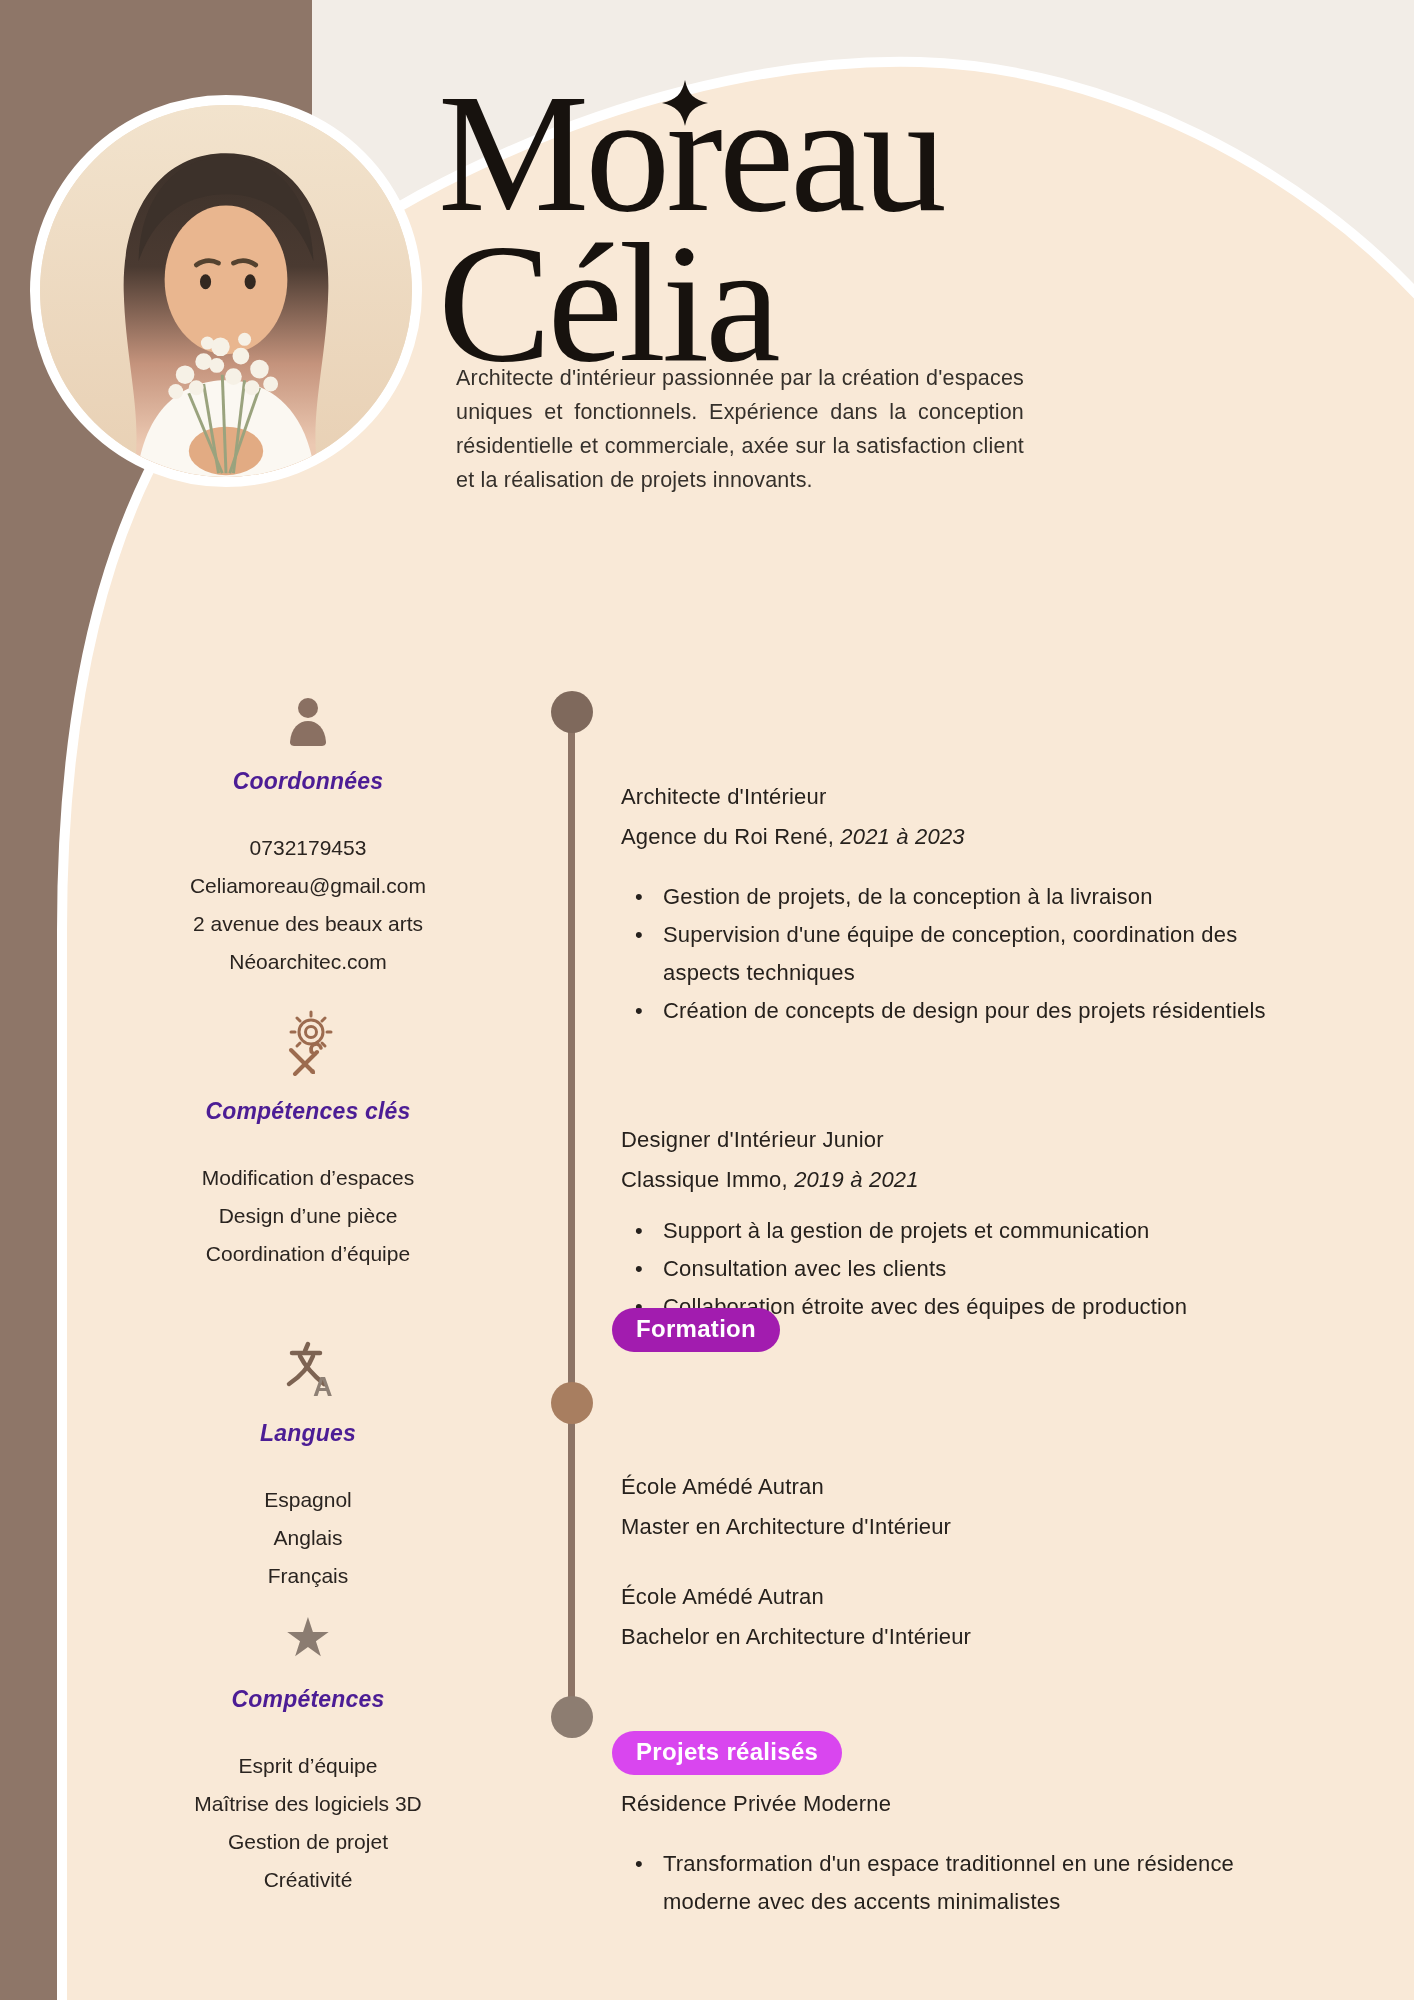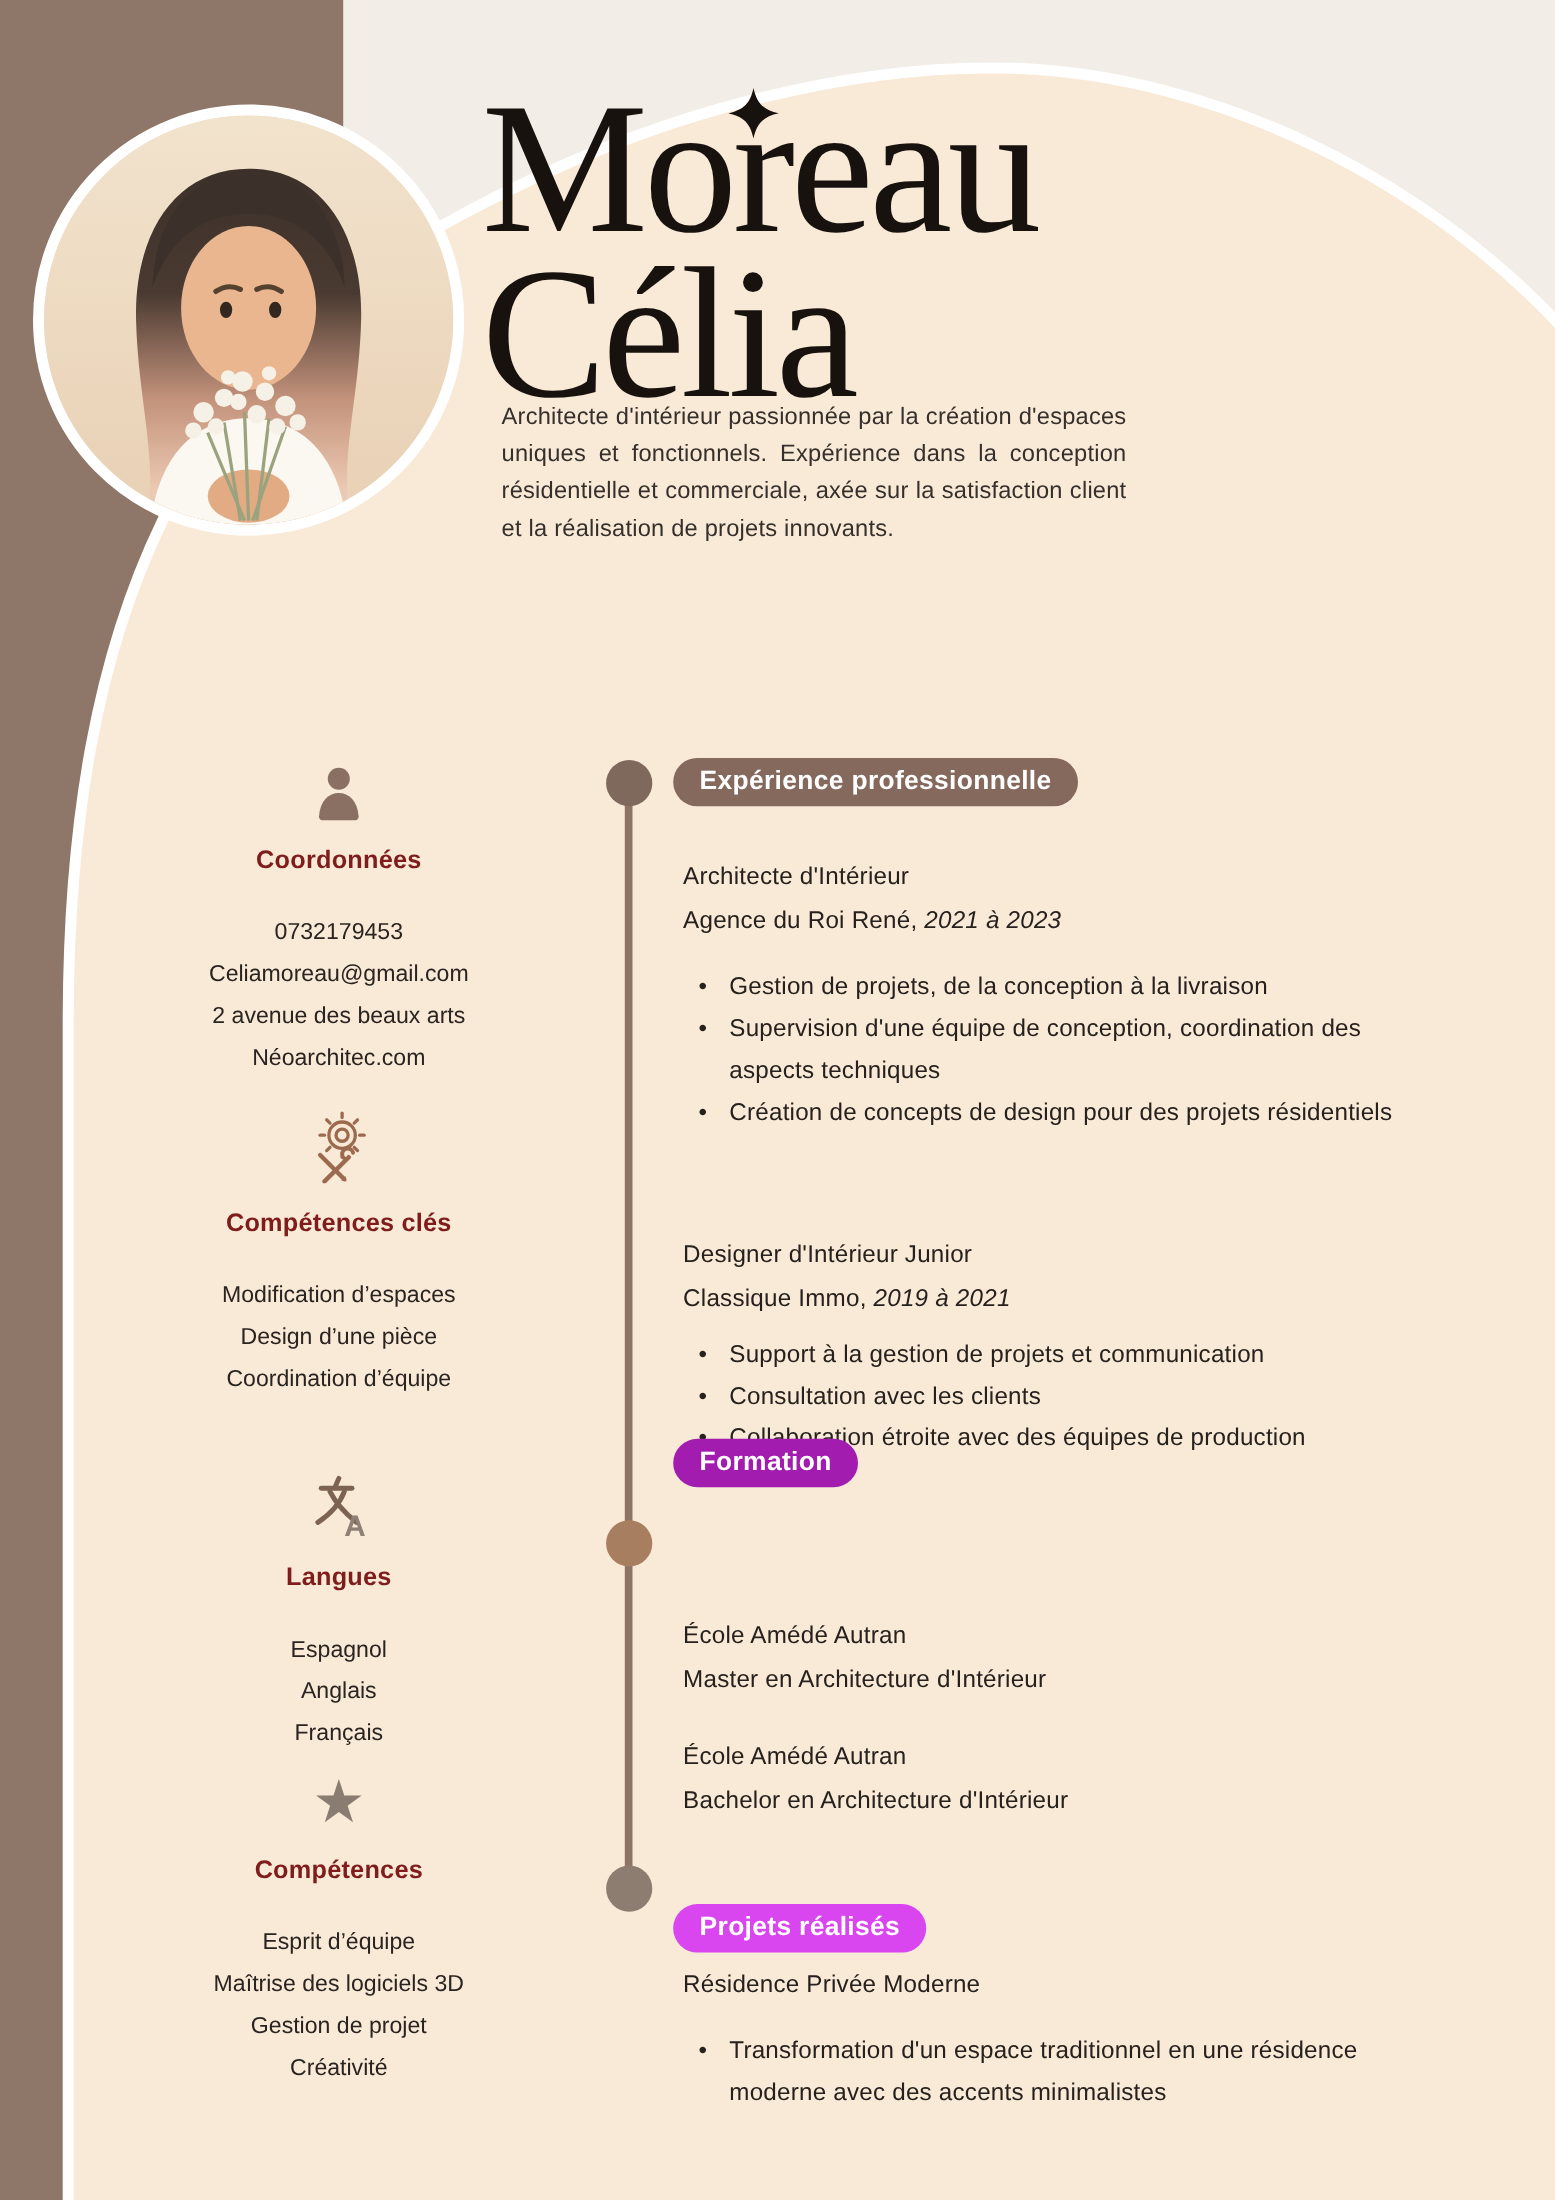--- a/index.html
+++ b/index.html
@@ -18,21 +18,21 @@
          font-weight:400;color:#17120e;font-size:170px;line-height:150px;letter-spacing:-4px;}
   .sparkle{position:absolute;left:224px;top:2px;width:46px;height:46px;}
 
   .intro{position:absolute;left:440px;top:345px;width:568px;margin:16px;
          font-size:21.5px;line-height:34px;text-align:justify;color:#35302b;letter-spacing:0.2px;}
 
   
   .side{position:absolute;left:122px;width:372px;display:flex;flex-direction:column;
         align-items:center;text-align:center;}
   .side .icn{margin-bottom:22px;display:flex;align-items:center;justify-content:center;}
-  .side h3{margin:0 0 34px;font-size:23px;font-weight:bold;color:#7f1d1d;letter-spacing:0.2px;}
+  .side h3{margin:0 0 34px;font-size:23px;font-weight:bold;color:#4c1d95;letter-spacing:0.2px;font-style:italic;}
   .side .item{font-size:21px;line-height:38px;color:#2a2420;}
   .star-glyph{font-family:"DejaVu Sans",sans-serif;font-size:54px;line-height:52px;color:#8b7c71;}
 
   
   .tl-line{position:absolute;left:568px;top:712px;width:7px;height:1008px;background:#8d7466;border-radius:4px;}
   .tl-dot{position:absolute;left:551px;width:42px;height:42px;border-radius:50%;}
 
   .badge{position:absolute;left:612px;color:#fff;font-weight:bold;font-size:24px;
          padding:7px 24px 9px;border-radius:40px;letter-spacing:0.3px;white-space:nowrap;}
 
@@ -181,21 +181,20 @@
     <div class="item">Maîtrise des logiciels 3D</div>
     <div class="item">Gestion de projet</div>
     <div class="item">Créativité</div>
   </section>
 
   <div class="tl-line"></div>
   <div class="tl-dot" style="top:691px;background:#7f695c"></div>
   <div class="tl-dot" style="top:1382px;background:#a87e60"></div>
   <div class="tl-dot" style="top:1696px;background:#8d7d71"></div>
 
-  <div class="badge" style="top:689px;background:#84695c">Expérience professionnelle</div>
 
   <div class="rc-block" style="top:765px">
     <div>Architecte d'Intérieur</div>
     <div><span>Agence du Roi René,</span> <em>2021 à 2023</em></div>
   </div>
   <div class="bullets" style="top:878px">
     <div class="bullet-row">
         <span class="mark">•</span>
         <span>Gestion de projets, de la conception à la livraison</span>
       </div>

